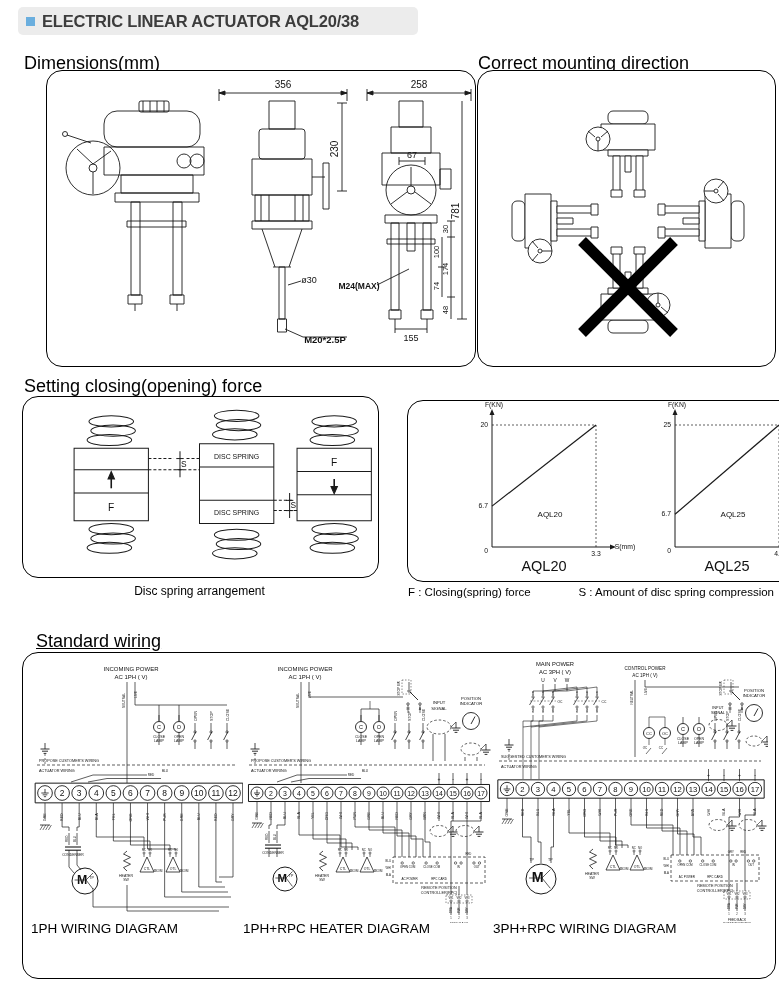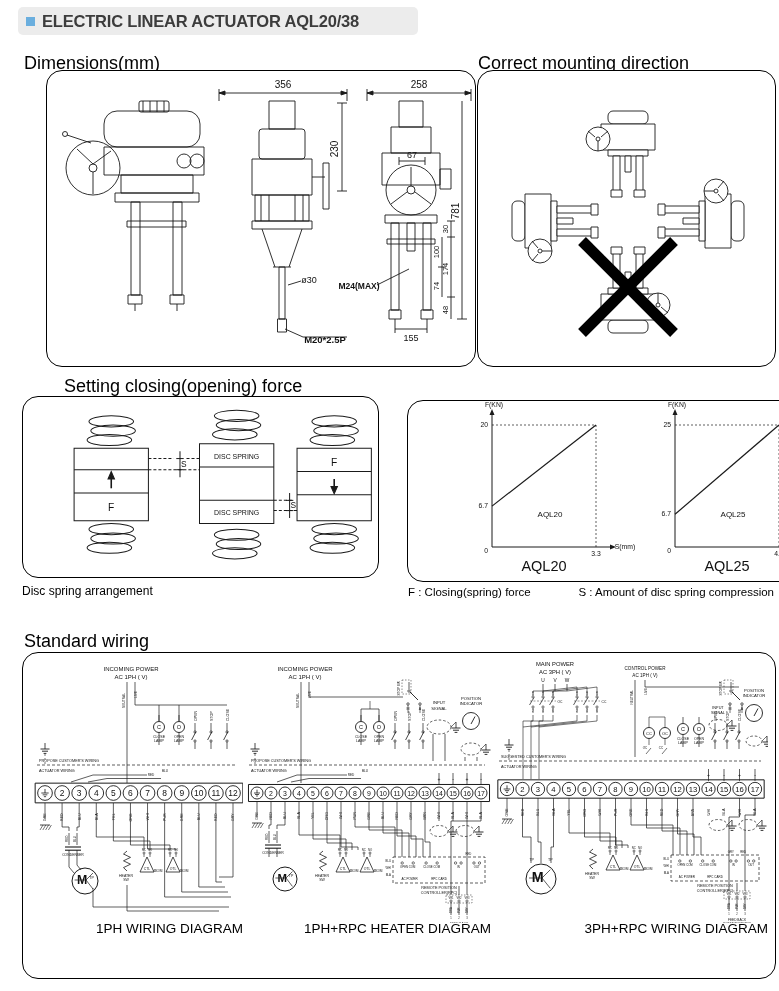--- a/index.html
+++ b/index.html
@@ -3,41 +3,41 @@
 <meta charset="utf-8">
 <style>
   html,body{margin:0;padding:0;background:#fff;}
   body{font-family:"Liberation Sans",sans-serif;color:#111;}
   #page{position:relative;width:779px;height:991px;background:#fff;overflow:hidden;}
   .title-bar{position:absolute;left:18px;top:7px;width:400px;height:28px;background:#ececec;border-radius:5px;display:flex;align-items:center;}
   .bullet{width:9px;height:9px;background:#6aaede;margin-left:8px;margin-right:7px;}
   .title-text{font-size:16.5px;font-weight:bold;color:#3c3c3c;letter-spacing:-0.2px;}
   .sec-label{position:absolute;font-size:18px;color:#000000;}
   .box{position:absolute;border:1.3px solid #000;border-radius:16px;background:#fff;}
-  .caption{position:absolute;font-size:12px;color:#000;}
-  .wir-caption{position:absolute;font-size:13.5px;color:#000;text-align:right;}
+  .caption{position:absolute;font-size:12px;color:#000;text-align:center;}
+  .wir-caption{position:absolute;font-size:13.5px;color:#000;text-align:left;}
   .legend-line{position:absolute;left:408px;top:586px;width:366px;display:flex;justify-content:space-between;font-size:11.5px;color:#000;}
   svg{display:block;}
   svg text{font-family:"Liberation Sans",sans-serif;fill:#111;}
   svg line,svg path,svg rect,svg circle,svg ellipse,svg polyline,svg polygon{vector-effect:non-scaling-stroke;}
 </style>
 </head>
 <body>
 
 <div id="page">
 
   <div class="title-bar">
     <div class="bullet"></div>
     <div class="title-text">ELECTRIC LINEAR ACTUATOR AQL20/38</div>
   </div>
 
   <div class="sec-label" style="left:24px;top:53px;">Dimensions(mm)</div>
   <div class="sec-label" style="left:478px;top:53px;">Correct mounting direction</div>
-  <div class="sec-label" style="left:24px;top:376px;margin-left:40px;">Setting closing(opening) force</div>
-  <div class="sec-label" style="left:24px;top:631px;">Standard wiring</div>
+  <div class="sec-label" style="left:24px;top:376px;">Setting closing(opening) force</div>
+  <div class="sec-label" style="left:36px;top:631px;text-decoration:underline;">Standard wiring</div>
 
   <div class="box" style="left:22px;top:70px;width:428px;height:295px;margin-left:24px;">
     <svg width="426" height="292" viewBox="0 0 426 292">
       <g stroke="#1a1a1a" stroke-width="0.9" fill="none">
 
         <rect x="57" y="40" width="96" height="36" rx="13"></rect>
         <rect x="92" y="30" width="30" height="11" rx="2"></rect>
         <line x1="96" y1="30" x2="96" y2="41"></line>
           <line x1="103" y1="30" x2="103" y2="41"></line>
           <line x1="110" y1="30" x2="110" y2="41"></line>

